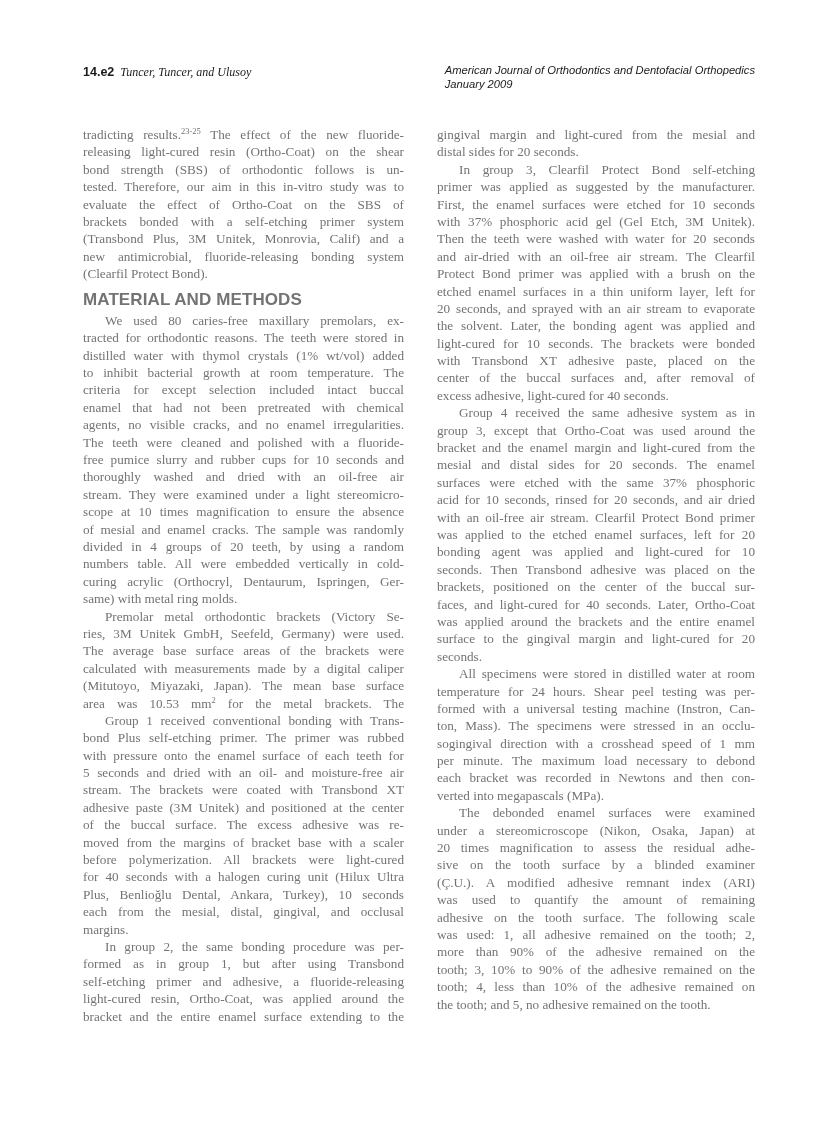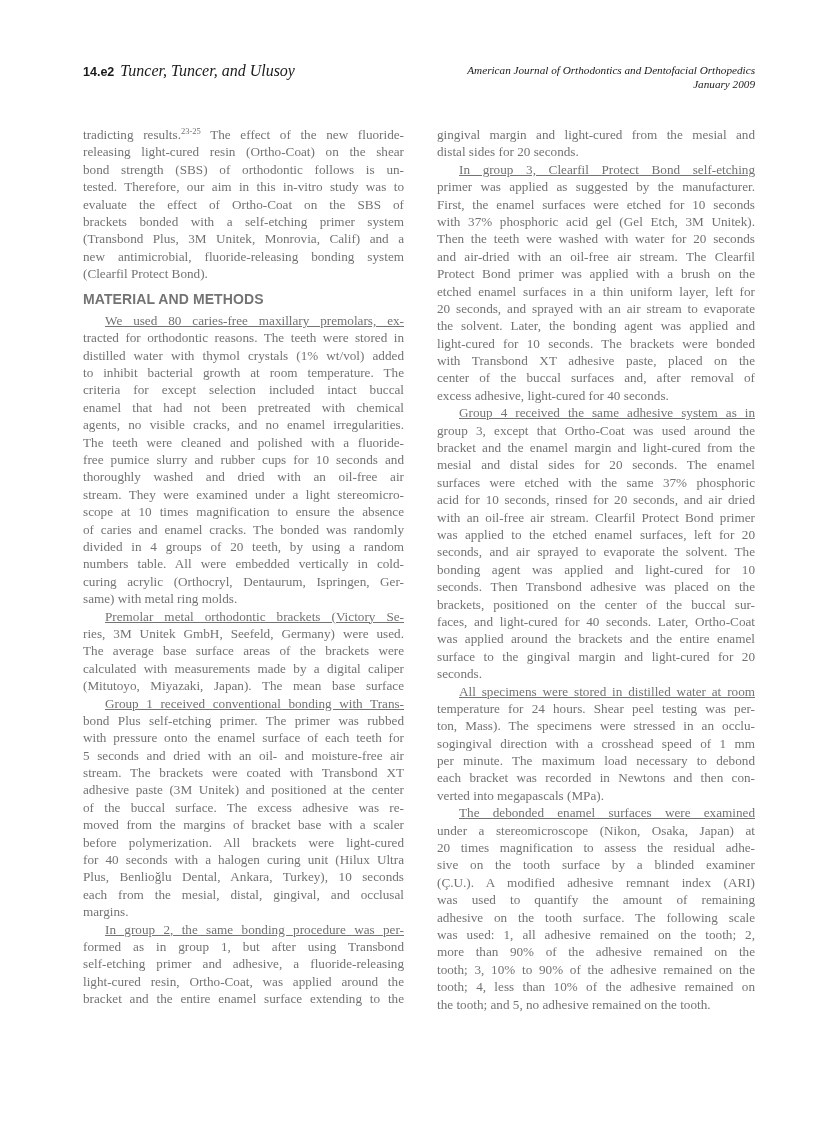--- a/index.html
+++ b/index.html
@@ -1,28 +1,28 @@
 <!DOCTYPE html>
 <html><head>
 <meta charset="utf-8">
 <style>
   html, body { margin:0; padding:0; background:#ffffff; }
   body { width:838px; height:1122px; position:relative; overflow:hidden; color:#1a1a1a; }
   .running-head { position:absolute; top:62px; left:83px; width:672px; height:40px; }
   .rh-left { position:absolute; left:0; top:0; white-space:nowrap; }
   .rh-page { font-family:"Liberation Sans", sans-serif; font-weight:bold; font-size:12.5px;margin-top:48px; }
-  .rh-authors { font-family:"Liberation Serif", serif; font-style:italic; font-size:16px; margin-left:6px; }
-  .rh-right { position:absolute; right:0; top:1px; text-align:right; font-family:Liberation Serif, serif; font-style:italic; font-size:11.2px; line-height:14px; }
+  .rh-authors { font-family:"Liberation Serif", serif; font-style:italic; font-size:12px; margin-left:6px; }
+  .rh-right { position:absolute; right:0; top:1px; font-family:Liberation Sans, sans-serif; font-style:italic; font-size:11.2px; line-height:14px; }
   .column { position:absolute; top:126px; font-family:"Liberation Serif", serif; font-size:13.2px; color:#737373; }
   .col-left { left:83px; width:321px; }
   .col-right { left:437px; width:318px; }
   .line { height:17.4px; line-height:17.4px; white-space:nowrap; text-align:justify; text-align-last:justify; overflow:visible; }
   .line.last { text-align-last:left; }
-  .line.indent { padding-left:22px;text-decoration:underline; }
-  .section-heading { font-family:"Liberation Sans", sans-serif; font-weight:bold; font-size:14px; height:17.4px; line-height:17.4px; margin-top:8px; margin-bottom:4px; letter-spacing:0.1px; }
+  .line.indent { padding-left:22px; }
+  .section-heading { font-family:"Liberation Sans", sans-serif; font-weight:bold; font-size:17px; height:17.4px; line-height:17.4px; margin-top:8px; margin-bottom:4px; letter-spacing:0.1px; }
   sup { font-size:8.5px; line-height:0; vertical-align:5px; }
 </style>
 </head>
 <body>
 
 <div class="running-head">
   <div class="rh-left">
     <span class="rh-page">14.e2</span><span class="rh-authors">Tuncer, Tuncer, and Ulusoy</span>
   </div>
   <div class="rh-right">
@@ -52,33 +52,34 @@
     <div class="line">distilled water with thymol crystals (1% wt/vol) added</div>
     <div class="line">to inhibit bacterial growth at room temperature. The</div>
     <div class="line">criteria for except selection included intact buccal</div>
     <div class="line">enamel that had not been pretreated with chemical</div>
     <div class="line">agents, no visible cracks, and no enamel irregularities.</div>
     <div class="line">The teeth were cleaned and polished with a fluoride-</div>
     <div class="line">free pumice slurry and rubber cups for 10 seconds and</div>
     <div class="line">thoroughly washed and dried with an oil-free air</div>
     <div class="line">stream. They were examined under a light stereomicro-</div>
     <div class="line">scope at 10 times magnification to ensure the absence</div>
-    <div class="line">of caries and enamel cracks. The bonded was randomly</div>
+    <div class="line">of mesial and enamel cracks. The sample was randomly</div>
     <div class="line">divided in 4 groups of 20 teeth, by using a random</div>
     <div class="line">numbers table. All were embedded vertically in cold-</div>
     <div class="line">curing acrylic (Orthocryl, Dentaurum, Ispringen, Ger-</div>
     <div class="line last">same) with metal ring molds.</div>
   </div>
 
   <div>
     <div class="line indent">Premolar metal orthodontic brackets (Victory Se-</div>
     <div class="line">ries, 3M Unitek GmbH, Seefeld, Germany) were used.</div>
     <div class="line">The average base surface areas of the brackets were</div>
     <div class="line">calculated with measurements made by a digital caliper</div>
     <div class="line">(Mitutoyo, Miyazaki, Japan). The mean base surface</div>
+    <div class="line"><span>area was 10.53 mm</span><sup>2</sup><span> for the metal brackets. The</span></div>
   </div>
 
   <div>
     <div class="line indent">Group 1 received conventional bonding with Trans-</div>
     <div class="line">bond Plus self-etching primer. The primer was rubbed</div>
     <div class="line">with pressure onto the enamel surface of each teeth for</div>
     <div class="line">5 seconds and dried with an oil- and moisture-free air</div>
     <div class="line">stream. The brackets were coated with Transbond XT</div>
     <div class="line">adhesive paste (3M Unitek) and positioned at the center</div>
     <div class="line">of the buccal surface. The excess adhesive was re-</div>
@@ -124,33 +125,33 @@
 
   <div>
     <div class="line indent">Group 4 received the same adhesive system as in</div>
     <div class="line">group 3, except that Ortho-Coat was used around the</div>
     <div class="line">bracket and the enamel margin and light-cured from the</div>
     <div class="line">mesial and distal sides for 20 seconds. The enamel</div>
     <div class="line">surfaces were etched with the same 37% phosphoric</div>
     <div class="line">acid for 10 seconds, rinsed for 20 seconds, and air dried</div>
     <div class="line">with an oil-free air stream. Clearfil Protect Bond primer</div>
     <div class="line">was applied to the etched enamel surfaces, left for 20</div>
-    <div class="line">seconds, and air sprayed to evaporate the solvent. The</div>
     <div class="line">bonding agent was applied and light-cured for 10</div>
     <div class="line">seconds. Then Transbond adhesive was placed on the</div>
     <div class="line">brackets, positioned on the center of the buccal sur-</div>
     <div class="line">faces, and light-cured for 40 seconds. Later, Ortho-Coat</div>
     <div class="line">was applied around the brackets and the entire enamel</div>
     <div class="line">surface to the gingival margin and light-cured for 20</div>
     <div class="line last">seconds.</div>
   </div>
 
   <div>
     <div class="line indent">All specimens were stored in distilled water at room</div>
     <div class="line">temperature for 24 hours. Shear peel testing was per-</div>
+    <div class="line">formed with a universal testing machine (Instron, Can-</div>
     <div class="line">ton, Mass). The specimens were stressed in an occlu-</div>
     <div class="line">sogingival direction with a crosshead speed of 1 mm</div>
     <div class="line">per minute. The maximum load necessary to debond</div>
     <div class="line">each bracket was recorded in Newtons and then con-</div>
     <div class="line last">verted into megapascals (MPa).</div>
   </div>
 
   <div>
     <div class="line indent">The debonded enamel surfaces were examined</div>
     <div class="line">under a stereomicroscope (Nikon, Osaka, Japan) at</div>

